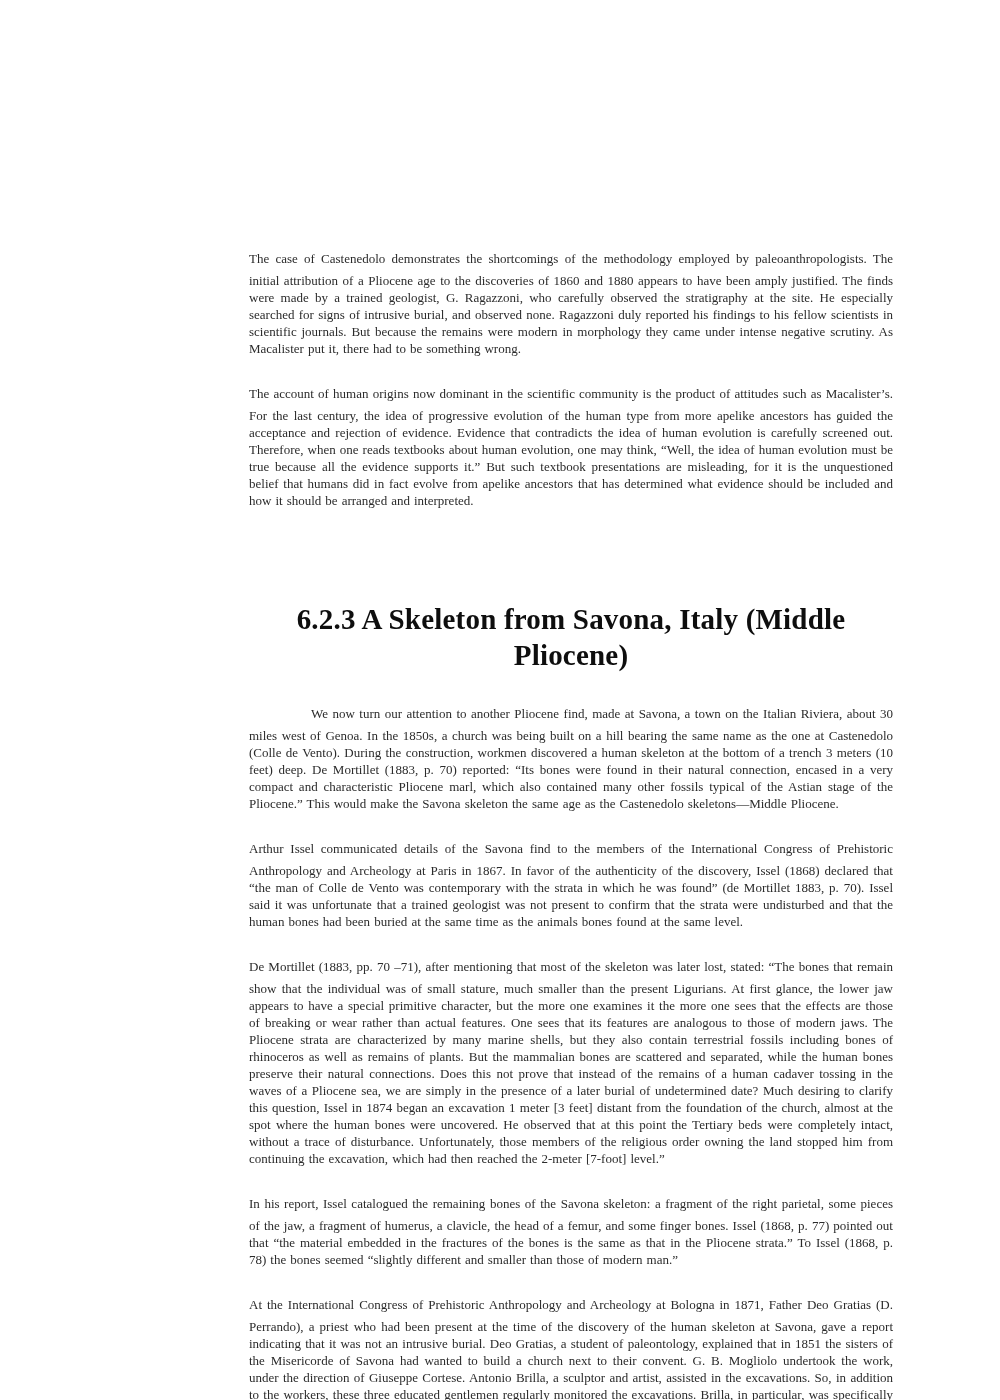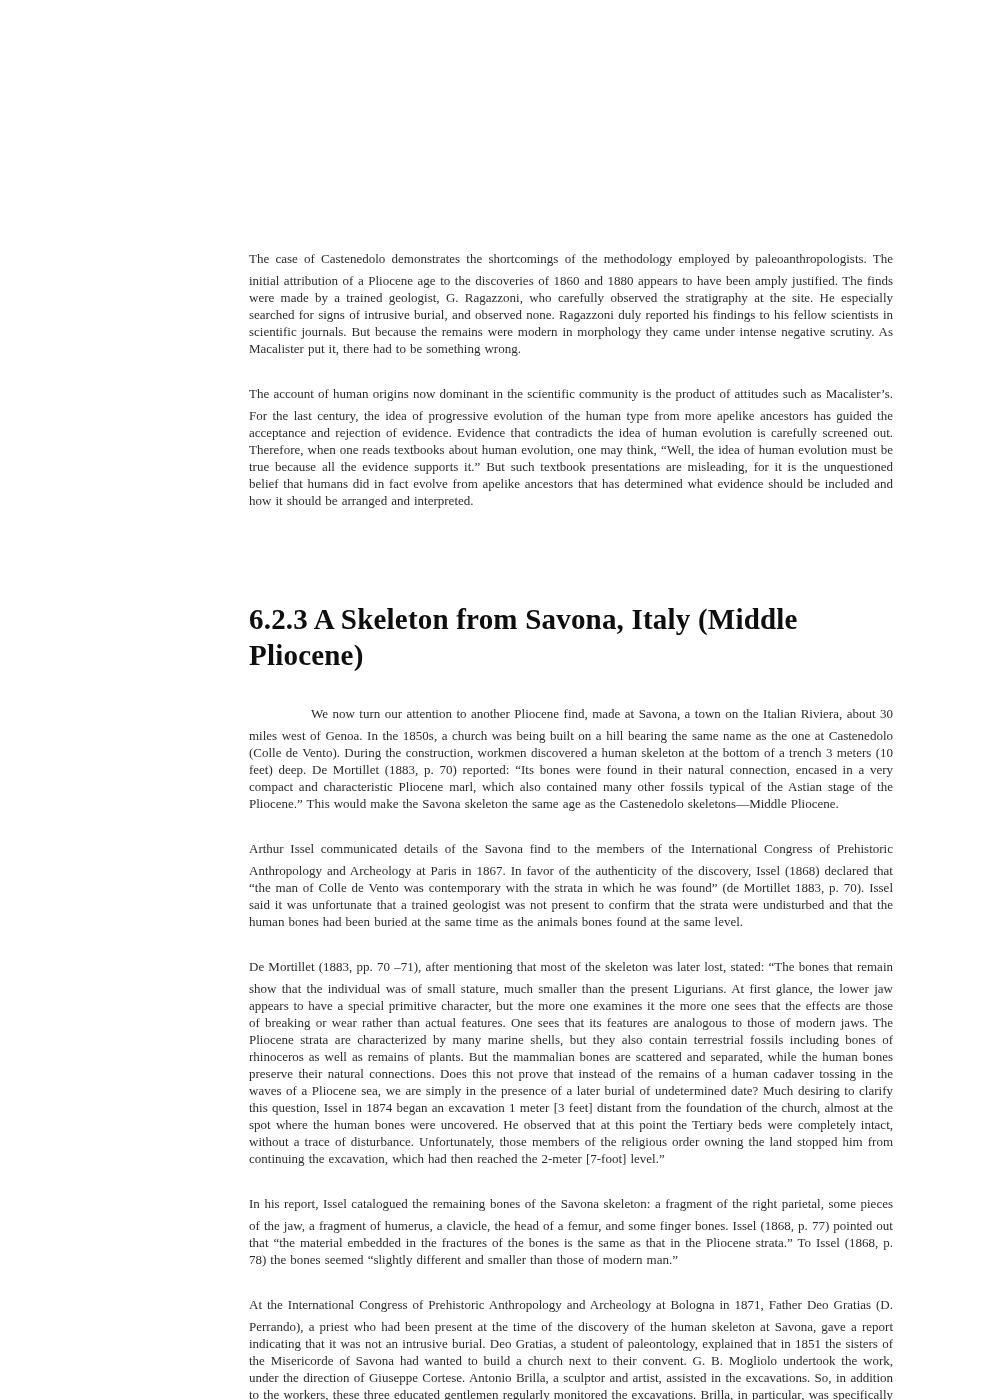--- a/index.html
+++ b/index.html
@@ -40,21 +40,21 @@
   }
 
   .para-indent {
     text-indent: 62px;
   }
 
   .section-heading {
     font-size: 29px;
     line-height: 36px;
     font-weight: 700;
-    text-align: left;
+    text-align: center;
     color: #0e0e0e;
     margin-top: 84px;
     margin-bottom: 20px;
     letter-spacing: 0.2px;
   }
 </style>
 </head>
 <body>
 
 <div class="page" style="background: rgb(255, 255, 255);">

